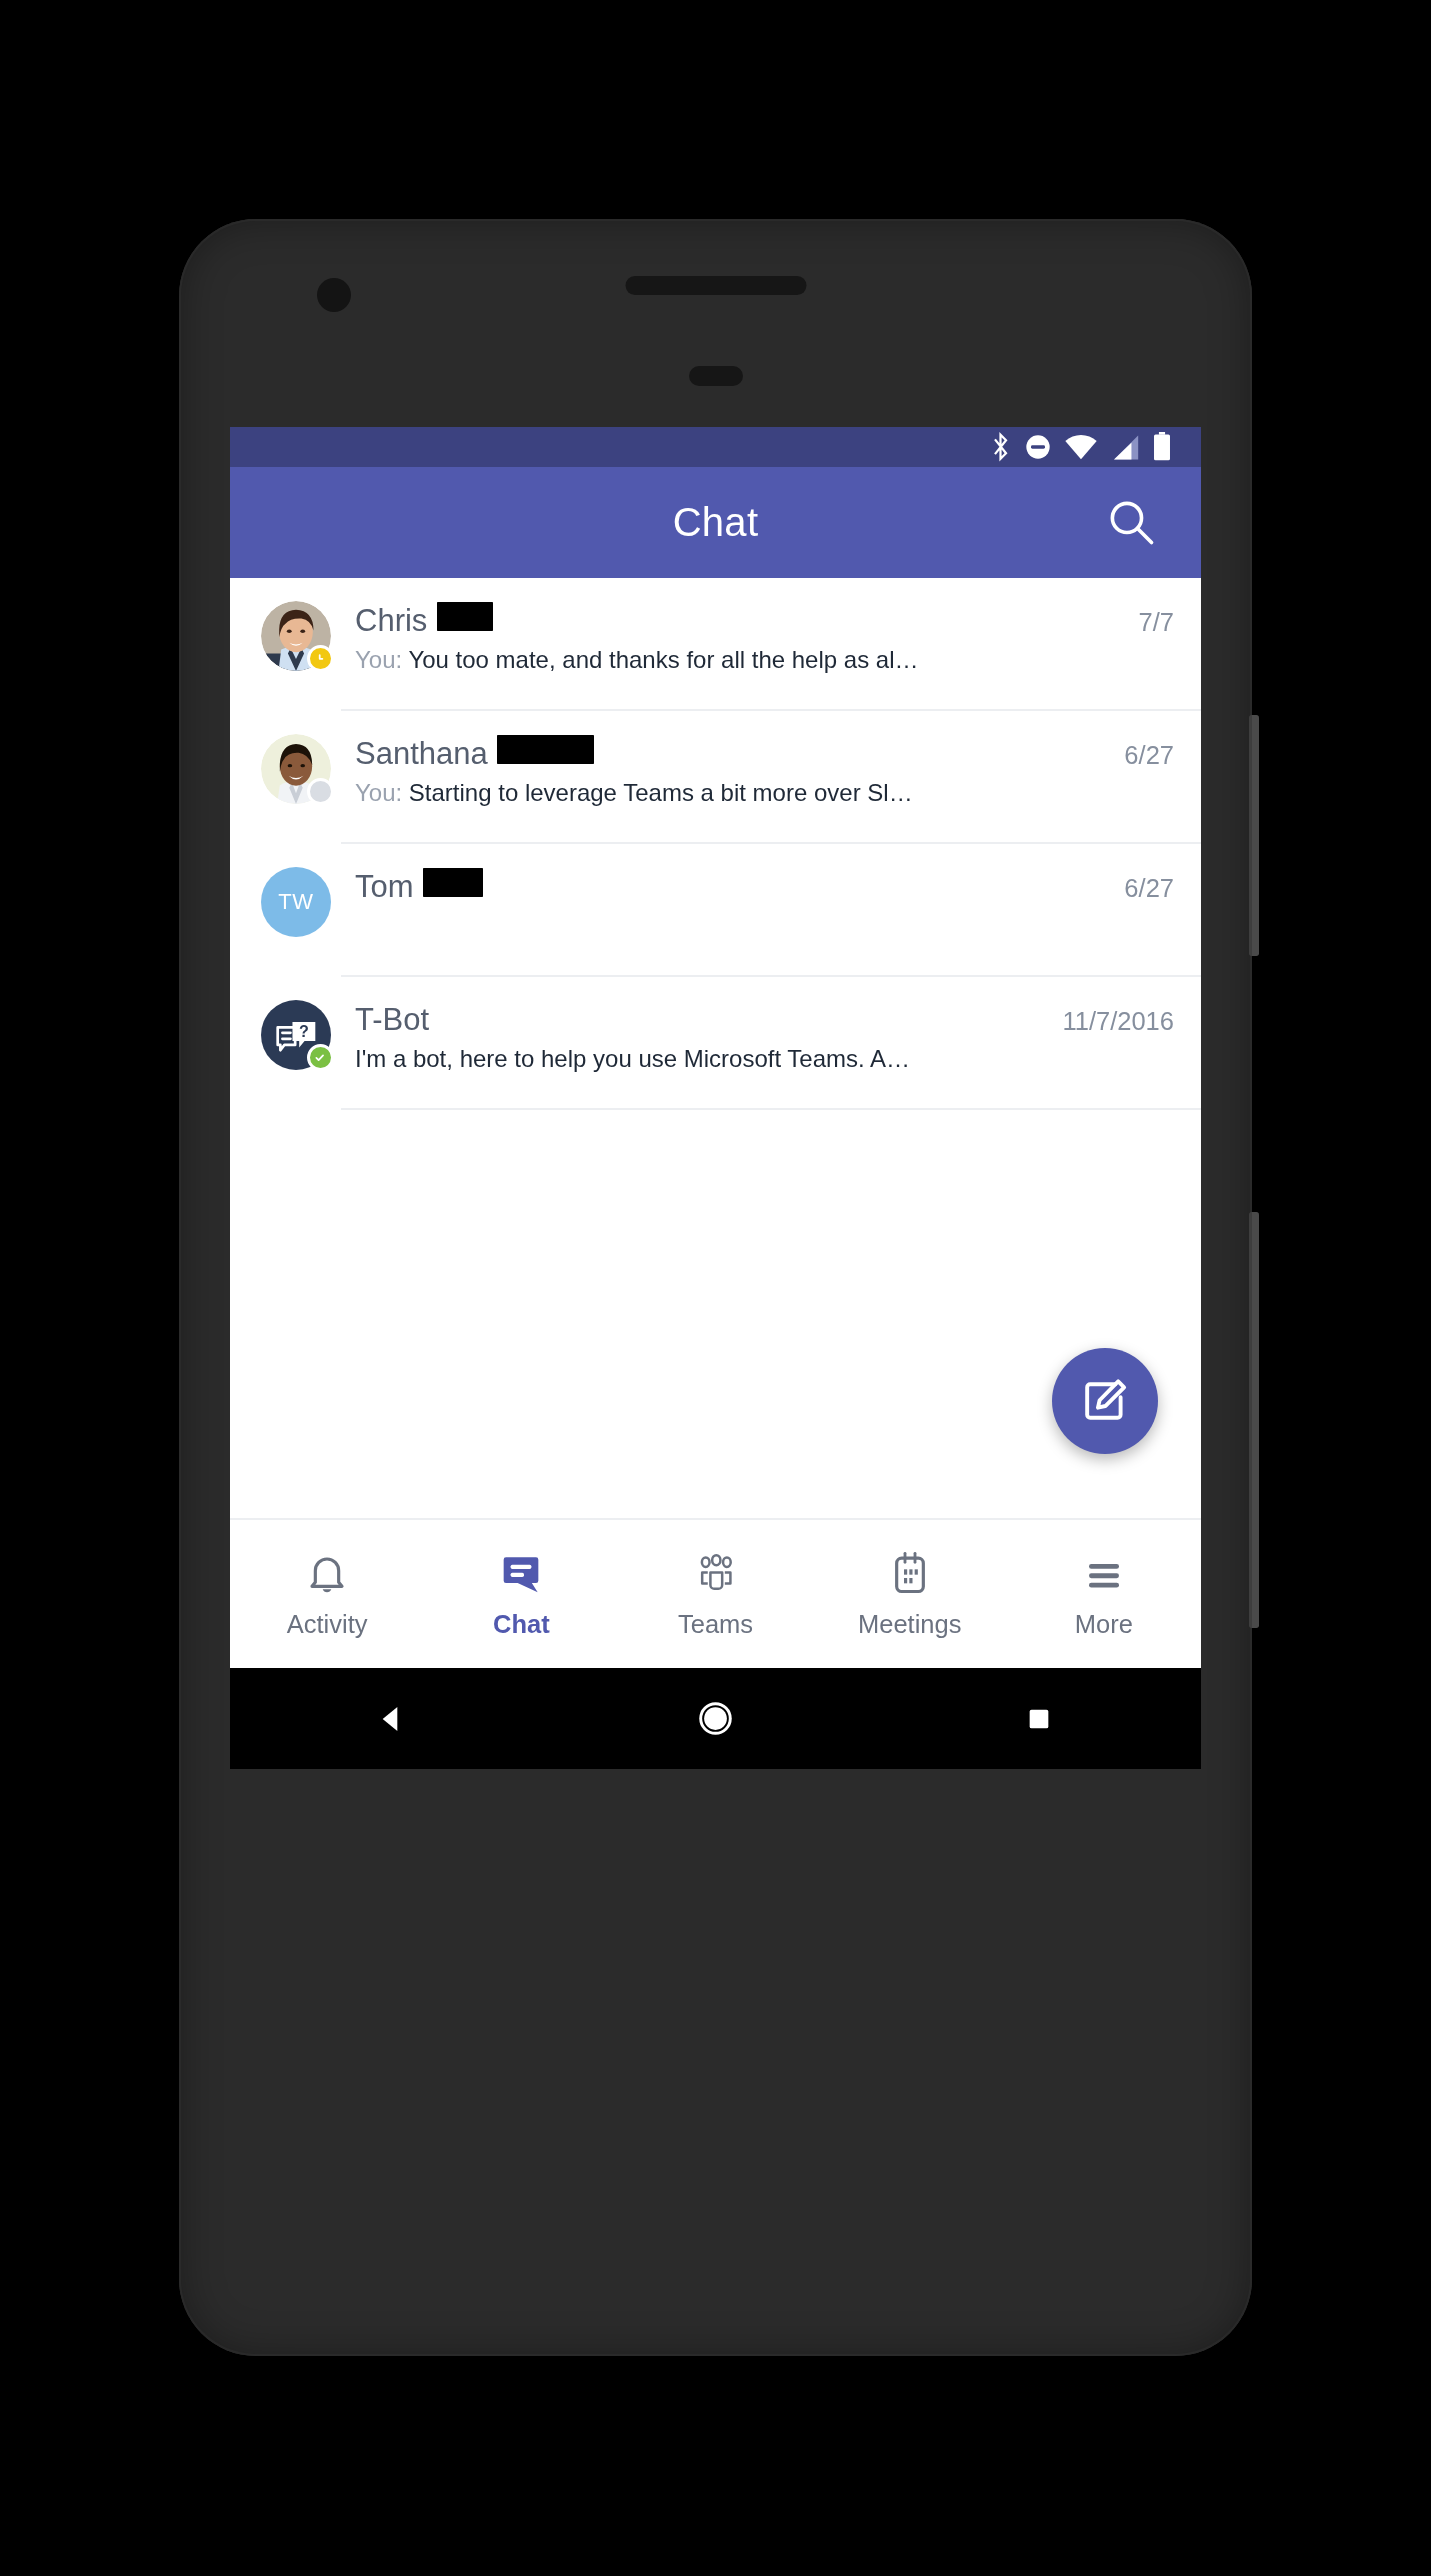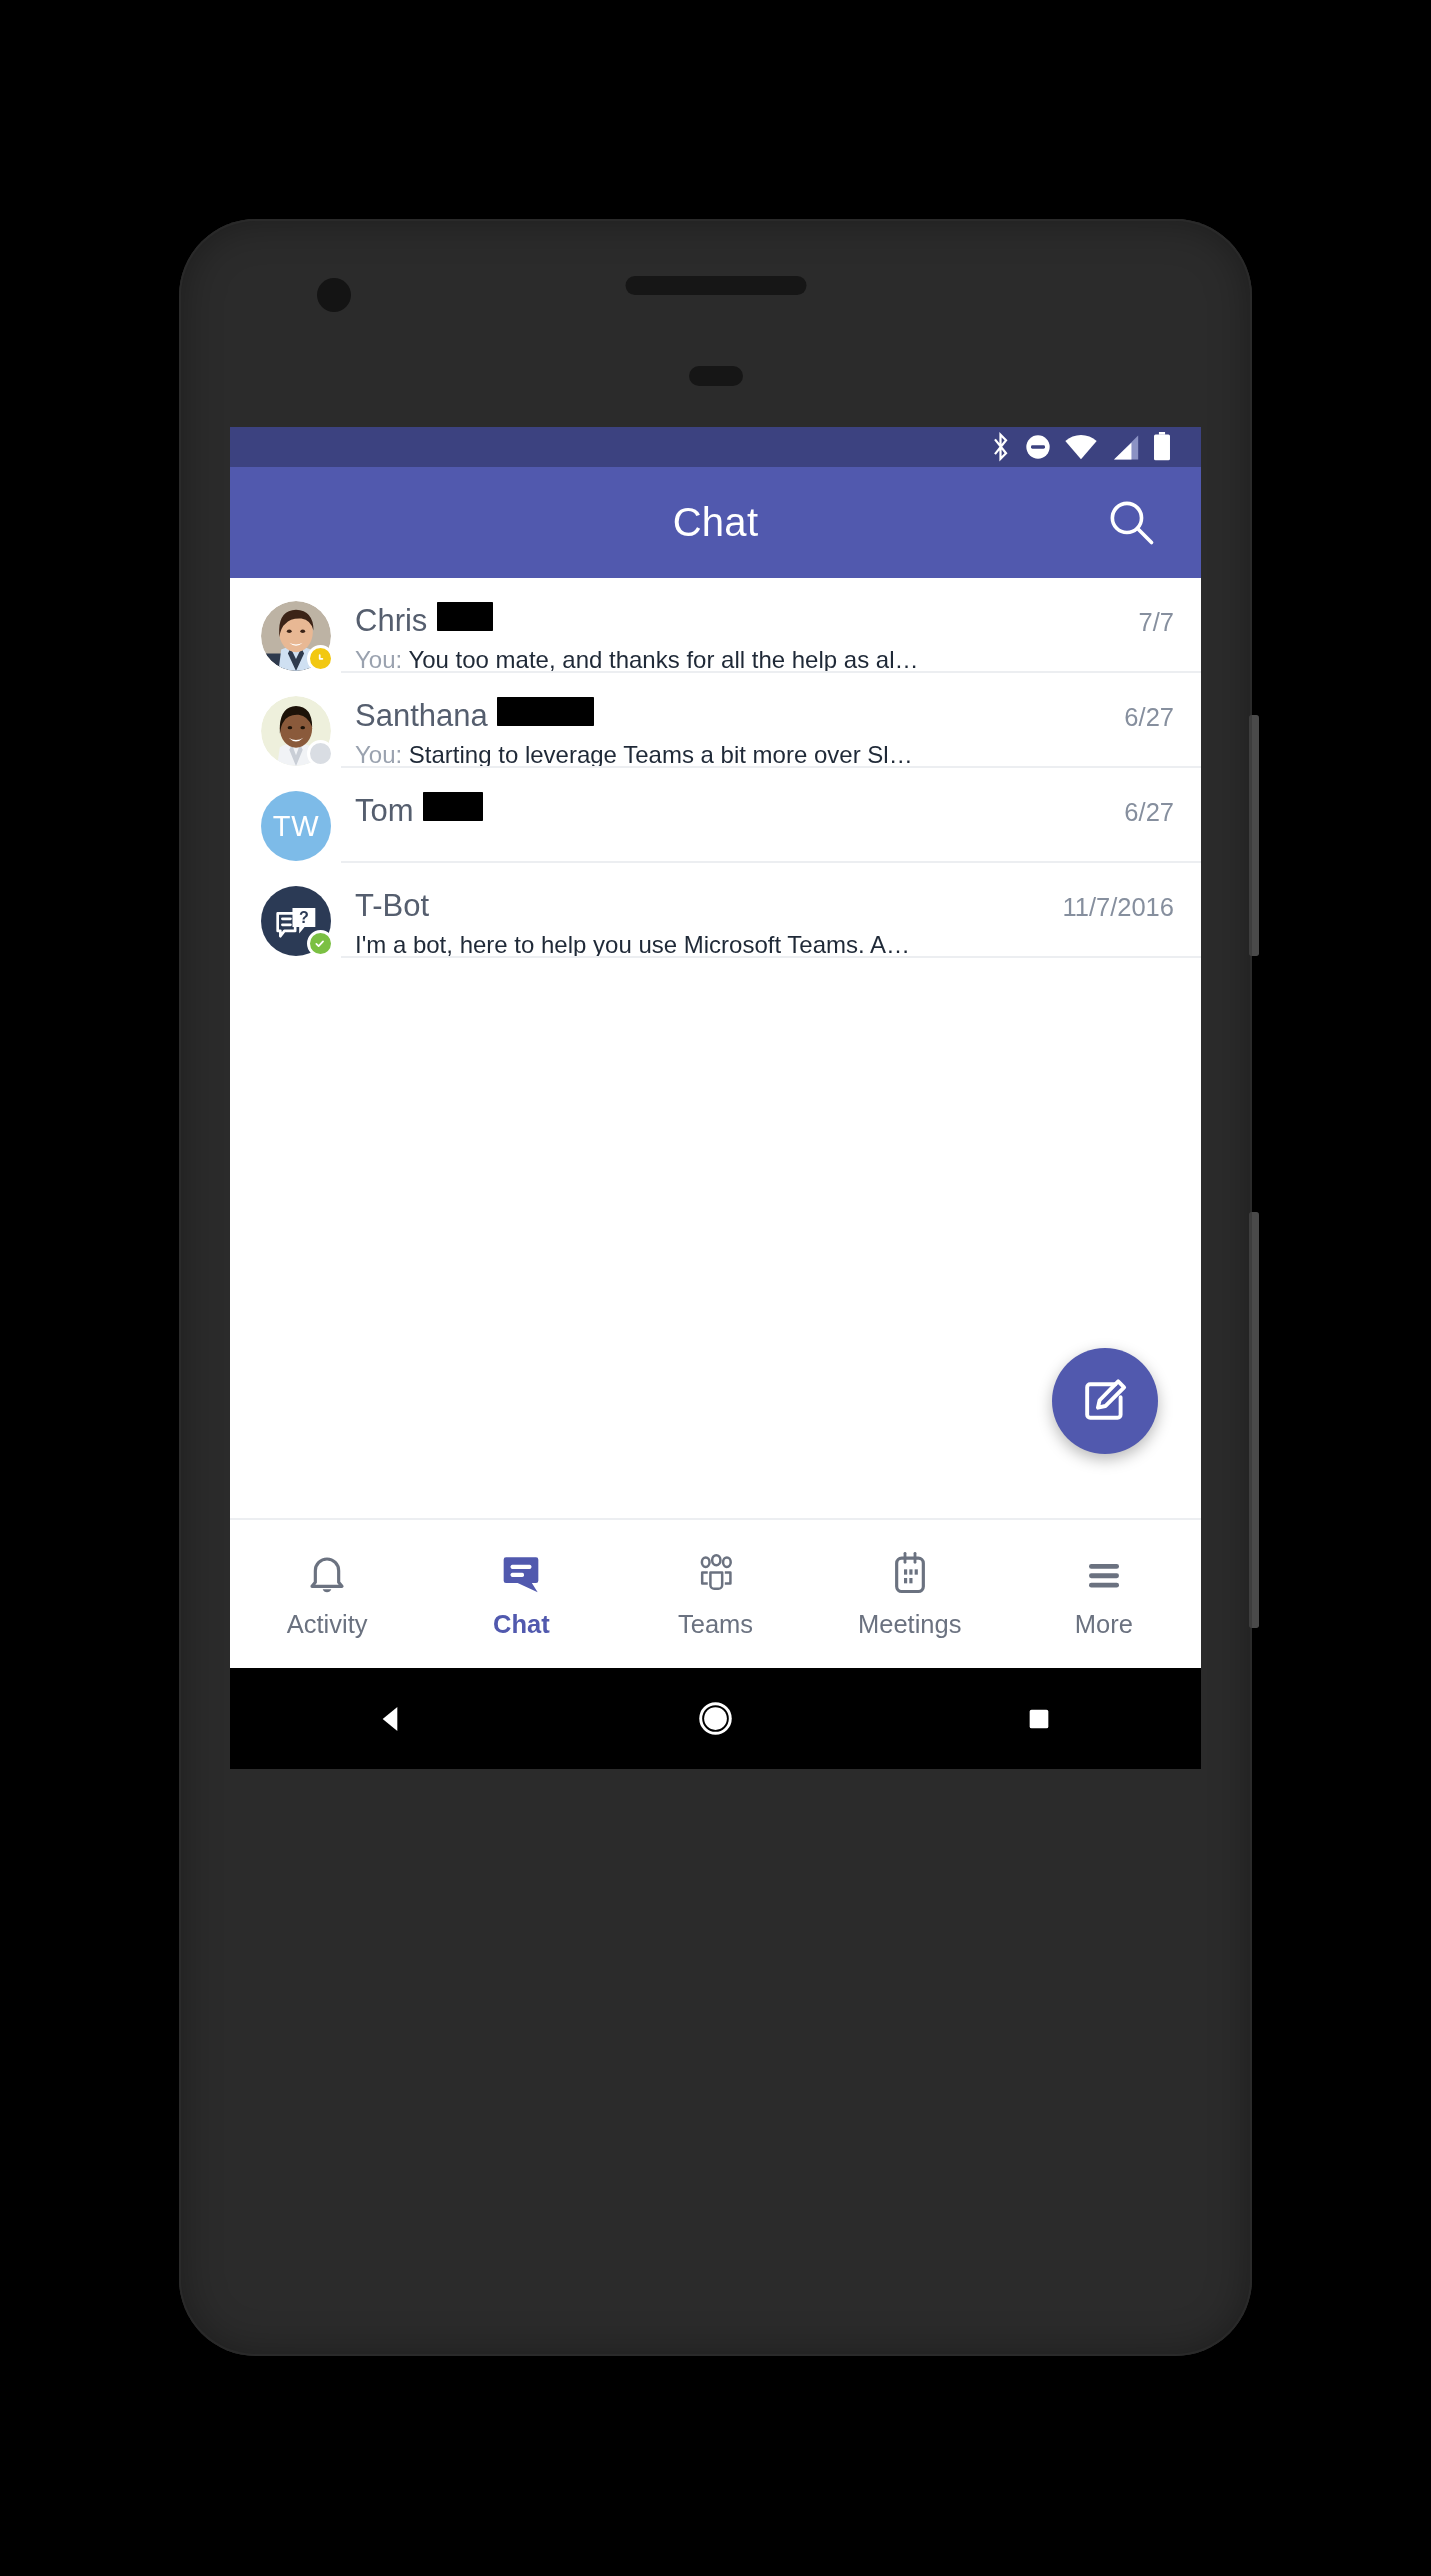--- a/index.html
+++ b/index.html
@@ -81,34 +81,34 @@
     position:absolute; right:42px; top:50%; transform:translateY(-50%);
     width:56px; height:56px; display:flex; align-items:center; justify-content:center;
     cursor:pointer;
   }
 
   
   #chat-list{ flex:1; background:#fff; position:relative; overflow:hidden; }
   .chat-row{
     display:flex; align-items:flex-start;
     padding:23px 0 4px 31px;
-    height:95px; position:relative; cursor:pointer;
+    height:133px; position:relative; cursor:pointer;
     background:#fff;
   }
   .chat-row .sep{
     position:absolute; left:111px; right:0; bottom:0;
     height:2px; background:#eceef1;
   }
   .avatar-wrap{ position:relative; width:70px; height:70px; flex:none; }
   .avatar{
     width:70px; height:70px; border-radius:50%;
     overflow:hidden; position:relative;
     display:flex; align-items:center; justify-content:center;
   }
-  .avatar.initials{ background:#7dbbe8; color:#fff; font-size:29px; letter-spacing:0.7px; }
+  .avatar.initials{ background:#7dbbe8; color:#fff; font-size:22px; letter-spacing:0.7px; }
   .avatar.bot{ background:#2b3a55; }
   .presence{
     position:absolute; right:-2.7px; bottom:-1.3px;
     width:27px; height:27px; border-radius:50%;
     border:3.4px solid #fff; box-sizing:border-box;
     display:flex; align-items:center; justify-content:center;
   }
   .presence.away   { background:#f2c811; }
   .presence.offline{ background:#d9dde3; }
   .presence.online { background:#7bc043; }

